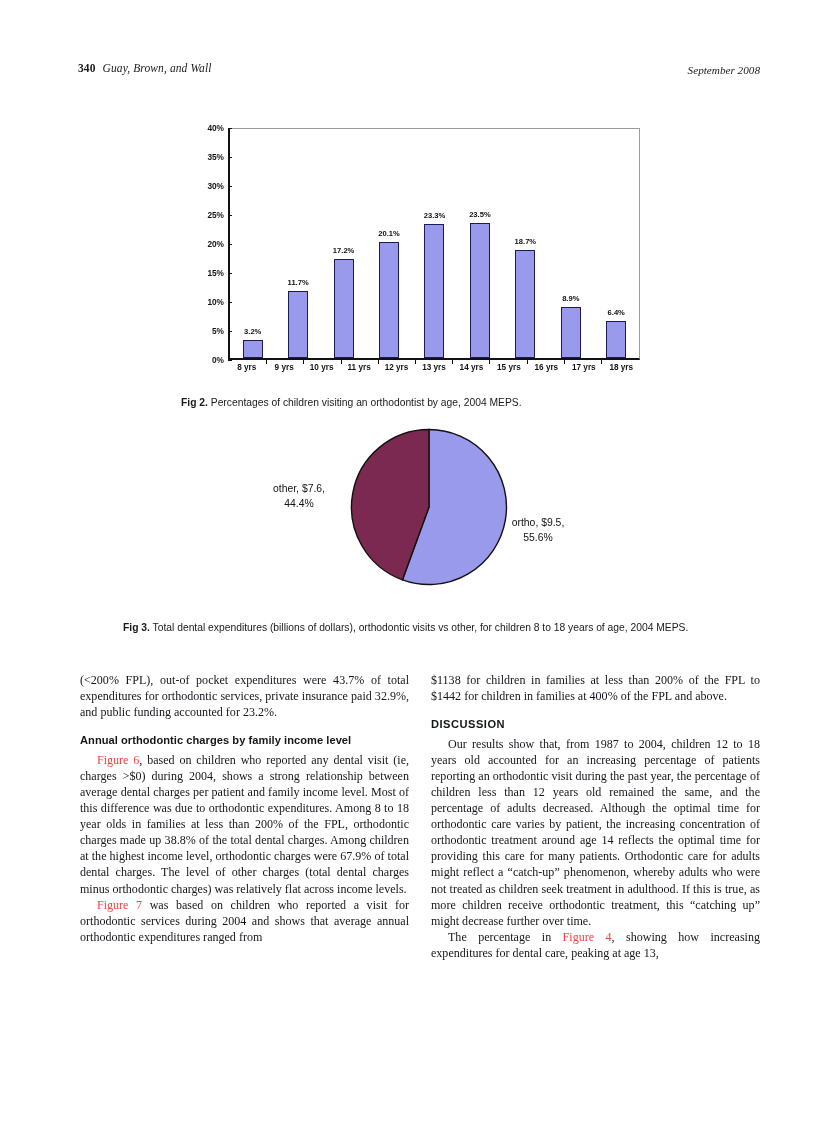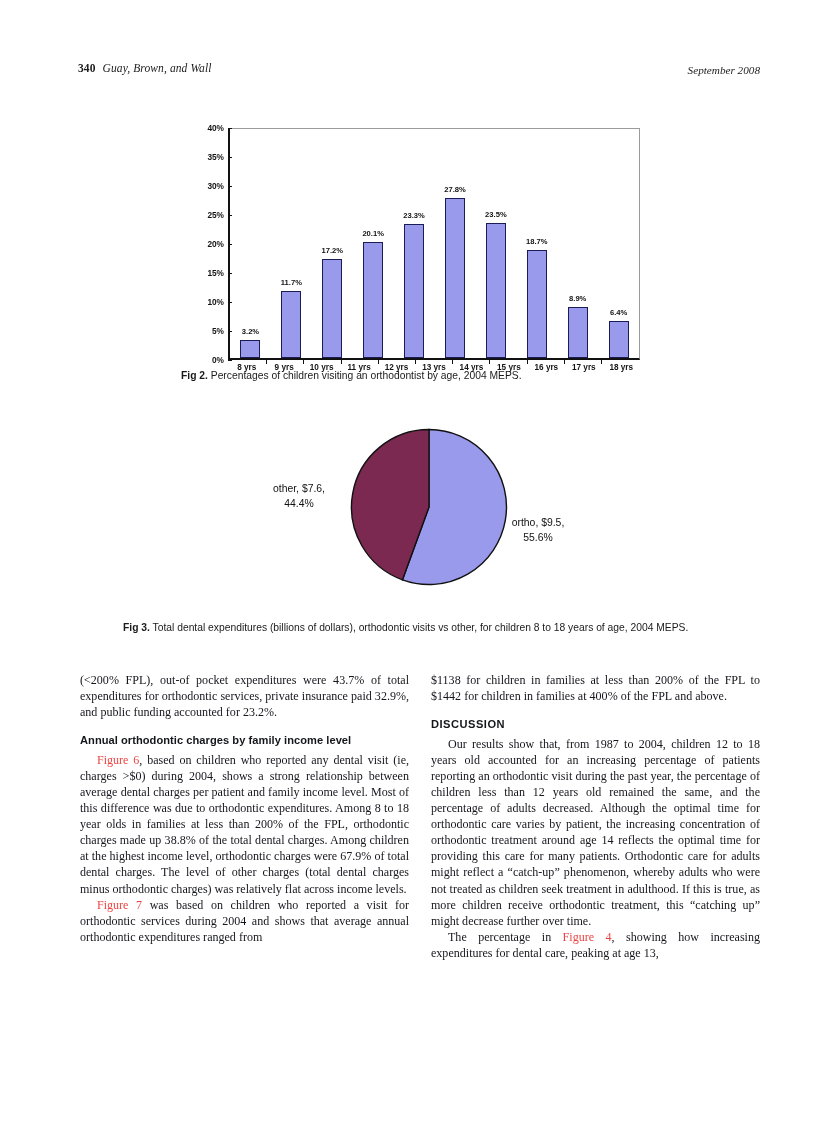--- a/index.html
+++ b/index.html
@@ -168,21 +168,21 @@
 
   
   .caption {
     position: absolute;
     font-family: "Liberation Sans", sans-serif;
     font-size: 10.3px;
     line-height: 15.5px;
     color: #1a1a1a;
   }
   .caption b { font-weight: bold; }
-  #fig2-caption { left: 181px; top: 368px; width: 520px; }
+  #fig2-caption { left: 181px; top: 395px; width: 520px; }
   #fig3-caption { left: 123px; top: 620px; width: 592px; }
 
   
   .fig3-wrap {
     position: absolute;
     left: 250px;
     top: 428px;
     width: 350px;
     height: 180px;
   }
@@ -296,24 +296,20 @@
       </div>
       <div class="barslot">
         <div class="barval" style="bottom: 119.575px;">20.1%</div>
         <div class="bar" style="height: 115.575px; background: rgb(154, 154, 236); border-color: rgb(27, 27, 85);"></div>
       </div>
       <div class="barslot">
         <div class="barval" style="bottom: 137.975px;">23.3%</div>
         <div class="bar" style="height: 133.975px; background: rgb(154, 154, 236); border-color: rgb(27, 27, 85);"></div>
       </div>
       <div class="barslot">
-        <div class="barval" style="bottom: 163.85px;">27.8%</div>
-        <div class="bar" style="height: 159.85px; background: rgb(154, 154, 236); border-color: rgb(27, 27, 85);"></div>
-      </div>
-      <div class="barslot">
         <div class="barval" style="bottom: 139.125px;">23.5%</div>
         <div class="bar" style="height: 135.125px; background: rgb(154, 154, 236); border-color: rgb(27, 27, 85);"></div>
       </div>
       <div class="barslot">
         <div class="barval" style="bottom: 111.525px;">18.7%</div>
         <div class="bar" style="height: 107.525px; background: rgb(154, 154, 236); border-color: rgb(27, 27, 85);"></div>
       </div>
       <div class="barslot">
         <div class="barval" style="bottom: 55.175px;">8.9%</div>
         <div class="bar" style="height: 51.175px; background: rgb(154, 154, 236); border-color: rgb(27, 27, 85);"></div>

